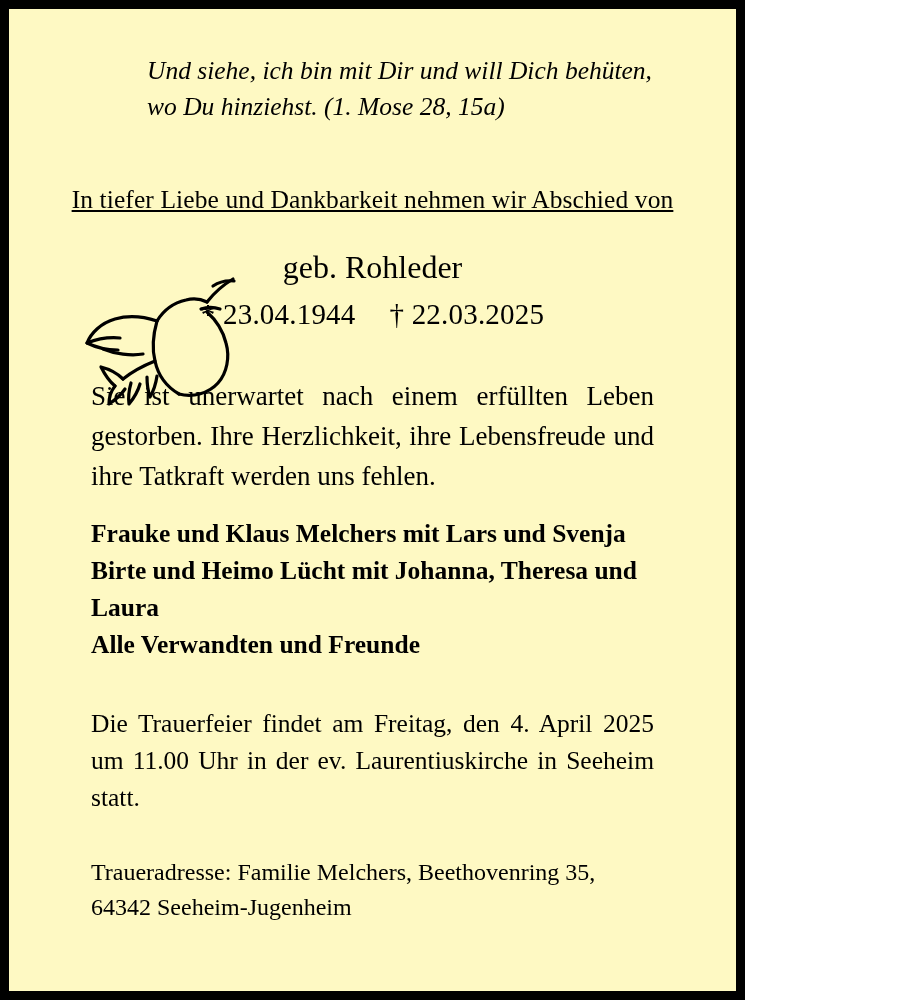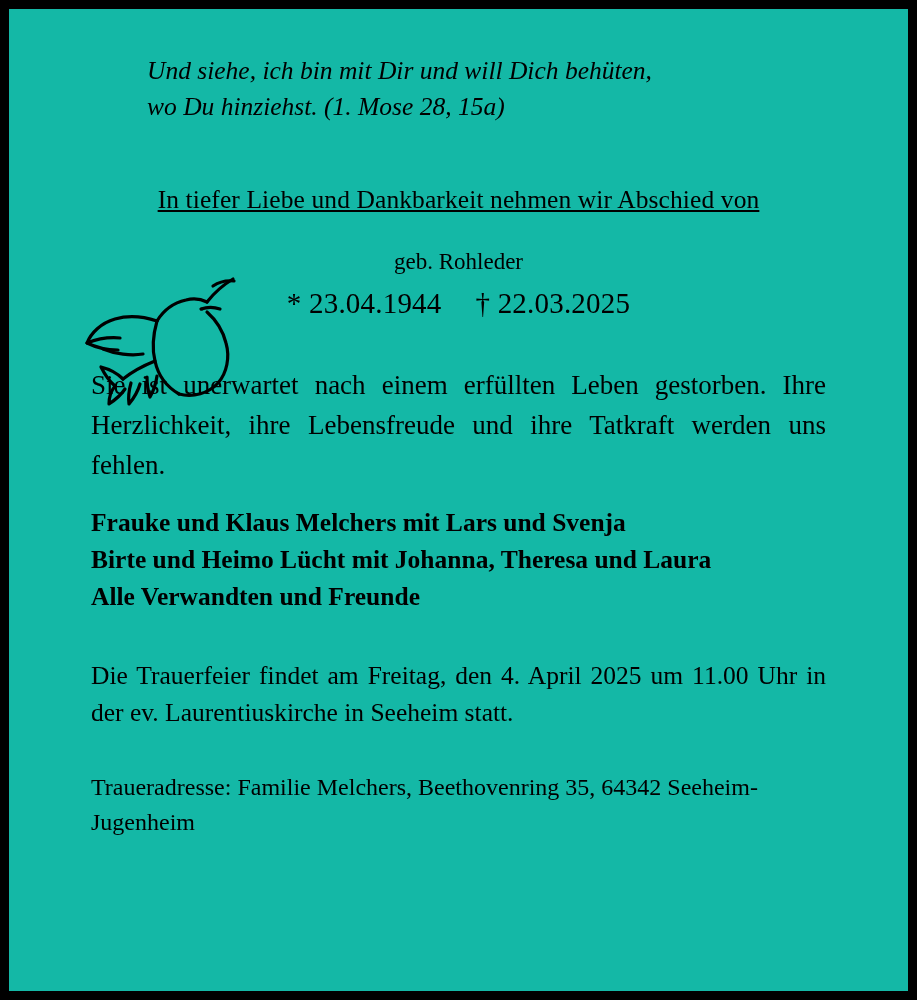--- a/index.html
+++ b/index.html
@@ -9,24 +9,24 @@
   }
   body {
     width: 917px;
     height: 1000px;
     font-family: "Liberation Serif", serif;
     color: #000000;
     overflow: hidden;
   }
   .obituary {
     box-sizing: border-box;
-    width: 917px;
+    width: 745px;
     height: 1000px;
     border: 9px solid #000000;
-    background: #14b8a6;
+    background: #fef9c3;
     padding: 38px 60px 20px 60px;
     position: relative;
   }
   .verse {
     font-style: italic;
     font-size: 25.5px;
     line-height: 1.42;
     margin-left: 78px;
     margin-top: 6px;
     white-space: pre-line;
@@ -43,21 +43,21 @@
     text-align: center;
     position: relative;
   }
   .deceased-name {
     font-size: 47px;
     font-weight: bold;
     letter-spacing: 0.4px;
     line-height: 1.1;
   }
   .maiden-name {
-    font-size: 23px;
+    font-size: 32px;
     margin-top: 20px;
   }
   .dates {
     font-size: 29px;
     margin-top: 12px;
     letter-spacing: 0.2px;
   }
   .dates .sep {
     display: inline-block;
     width: 34px;

